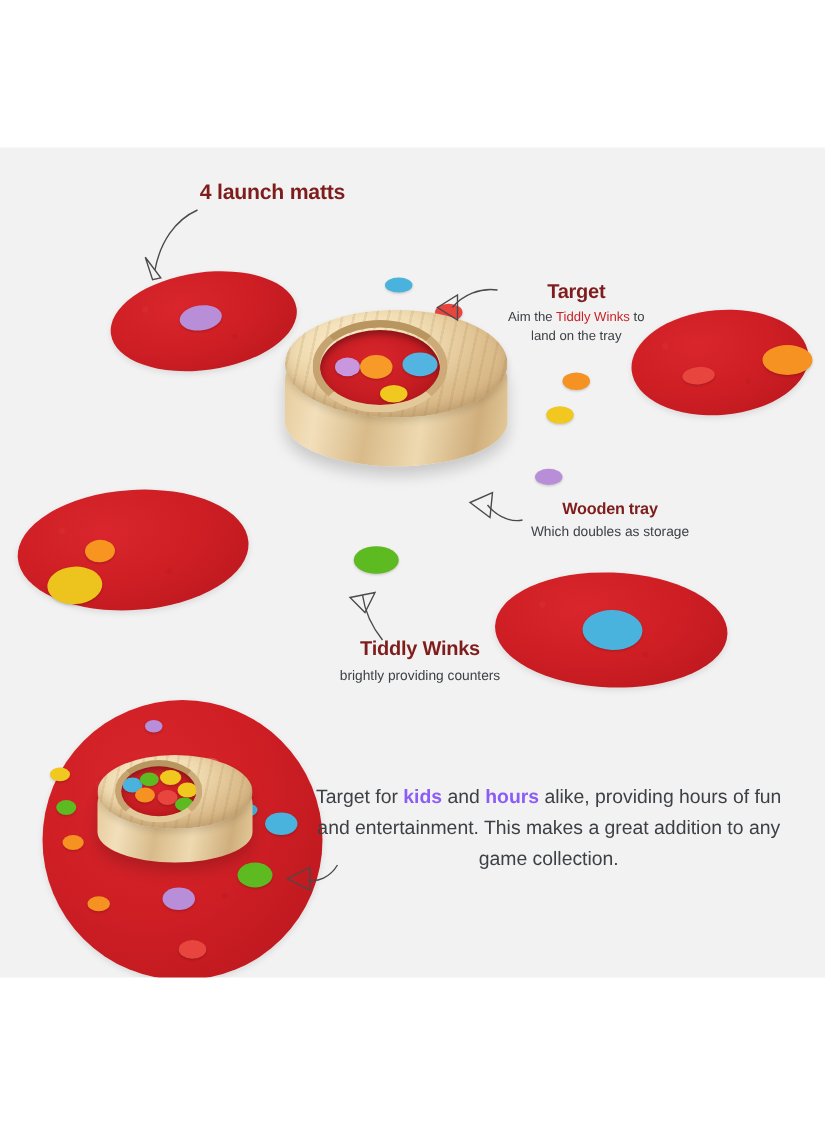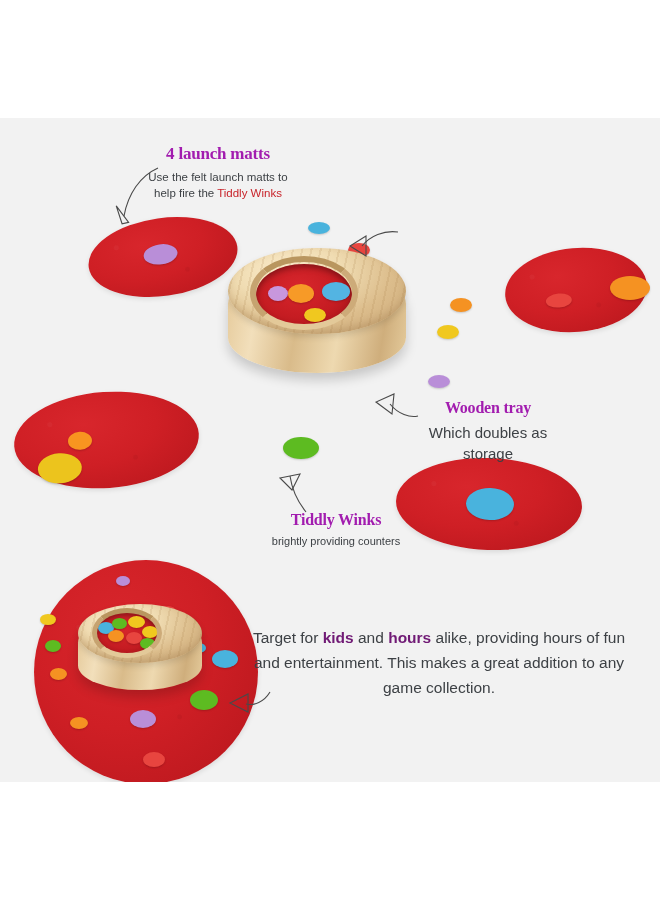--- a/index.html
+++ b/index.html
@@ -65,36 +65,35 @@
   .tray .rim {
     position: absolute; border-radius: 50%;
     border: 6px solid #c9a876;
     border-color: #b9965f #cdab79 #e3c999 #c6a370;
     pointer-events: none;
   }
 
   
   .anno { position: absolute; text-align: center; }
   .anno .head {
-    color: #a21caf; font-weight: bold; letter-spacing: -0.2px;
+    color: #7f1d1d; font-weight: bold; letter-spacing: -0.2px;
     white-space: nowrap;
-    font-family: Liberation Serif, serif;
   }
   .anno .sub { color: #3d4145; line-height: 1.42; }
   .anno .sub .hl { color: #c8232a; }
 
   .arrow { position: absolute; pointer-events: none; }
   .arrow svg { display: block; overflow: visible; }
 
   #para {
     position: absolute; left: 240px; top: 625px; width: 398px;
     text-align: center; color: #3d4145;
     font-size: 15.5px; line-height: 1.62;
   }
-  #para b { color: #701a75; }
+  #para b { color: #8b5cf6; }
 </style>
 </head>
 <body>
 
 <div id="stage">
   <div id="panel">
 
     <div class="mat" style="left:88px; top:100px; width:150px; height:78px; transform:rotate(-8deg);">
       <div class="wink" style="left:56px; top:26px; width:34px; height:20px; background:#b98ed8;"></div>
     </div>
@@ -157,42 +156,45 @@
         <div class="wink" style="left:12px; top:22px; width:20px; height:15px; background:#c897dd;"></div>
         <div class="wink" style="left:32px; top:20px; width:26px; height:19px; background:#f79a27;"></div>
         <div class="wink" style="left:66px; top:18px; width:28px; height:19px; background:#53b4e2;"></div>
         <div class="wink" style="left:48px; top:44px; width:22px; height:14px; background:#f0c81f;"></div>
       </div>
       <div class="rim" style="left:22px; top:8px; width:108px; height:74px;"></div>
     </div>
 
     <div class="anno" style="left:118px; top:26px; width:200px;">
       <div class="head" style="font-size:17px;">4 launch matts</div>
-      <div class="sub" style="font-size:11.5px; margin-top:5px;">
-        <span>Use the felt launch matts to</span><br>
-        <span>help fire the </span><span class="hl">Tiddly Winks</span>
-      </div>
     </div>
     <div class="arrow" style="left:110px; top:46px;">
       <svg width="60" height="70" viewBox="0 0 60 70">
         <path d="M48 4 C30 12, 18 30, 14 52" fill="none" stroke="#4a4a4a" stroke-width="1.1"></path>
         <path d="M4 44 L20 57 L14 60 Z" fill="none" stroke="#4a4a4a" stroke-width="1.1" transform="rotate(14 14 52)"></path>
       </svg>
     </div>
 
+    <div class="anno" style="left:378px; top:107px; width:166px;">
+      <div class="head" style="font-size:16px;">Target</div>
+      <div class="sub" style="font-size:10.5px; margin-top:4px;">
+        <span>Aim the </span><span class="hl">Tiddly Winks</span><span> to</span><br>
+        <span>land on the tray</span>
+      </div>
+    </div>
     <div class="arrow" style="left:340px; top:108px;">
       <svg width="62" height="40" viewBox="0 0 62 40">
         <path d="M58 6 C44 4, 30 10, 22 20" fill="none" stroke="#4a4a4a" stroke-width="1.1"></path>
         <path d="M26 10 L26 30 L10 20 Z" fill="none" stroke="#4a4a4a" stroke-width="1.1"></path>
       </svg>
     </div>
 
     <div class="anno" style="left:408px; top:281px; width:160px;">
-      <div class="head" style="font-size:16px;">Wooden tray</div>
-      <div class="sub" style="font-size:15px; margin-top:5px;">Which doubles as storage</div>
+      <div class="head" style="font-size:13px;">Wooden tray</div>
+      <div class="sub" style="font-size:11px; margin-top:5px;">Which doubles as storage</div>
     </div>
     <div class="arrow" style="left:368px; top:272px;">
       <svg width="56" height="38" viewBox="0 0 56 38">
         <path d="M50 26 C42 28, 30 24, 22 14" fill="none" stroke="#4a4a4a" stroke-width="1.1"></path>
         <path d="M26 4 L24 24 L8 12 Z" fill="none" stroke="#4a4a4a" stroke-width="1.1"></path>
       </svg>
     </div>
 
     <div class="anno" style="left:248px; top:393px; width:176px;">
       <div class="head" style="font-size:16px;">Tiddly Winks</div>

